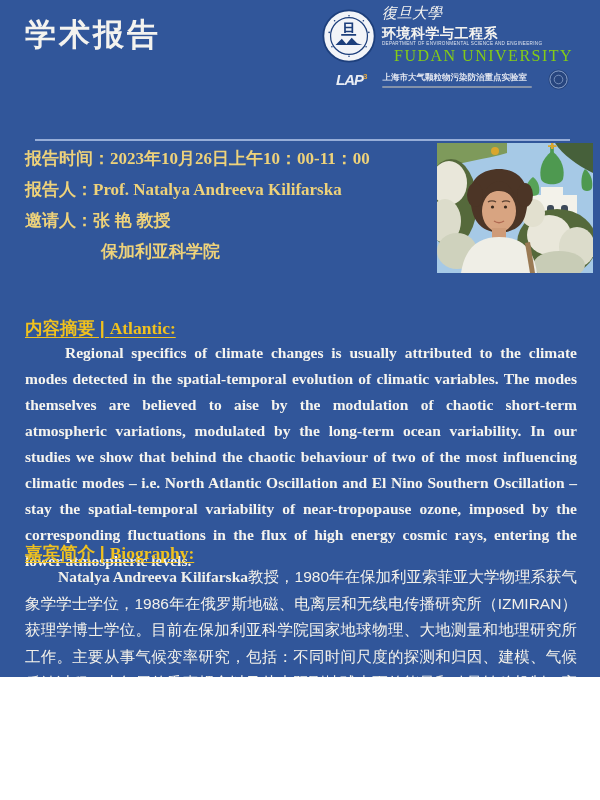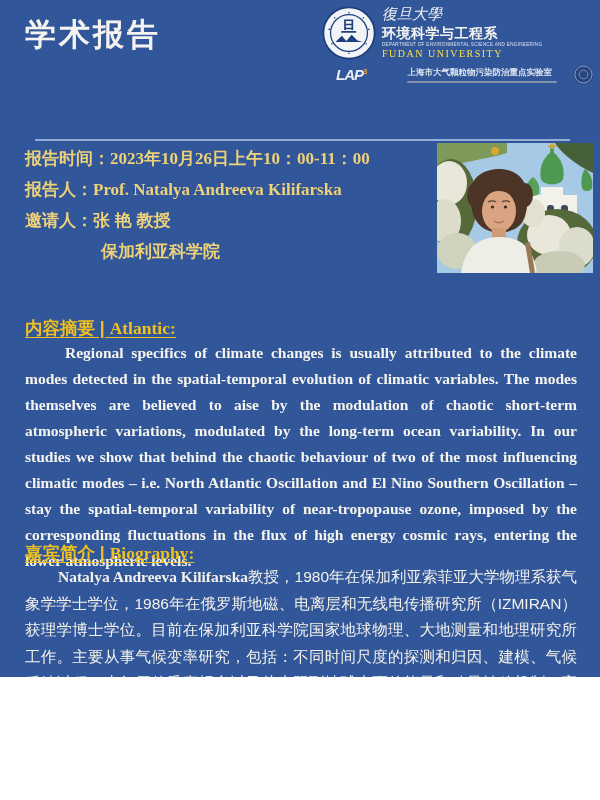--- a/index.html
+++ b/index.html
@@ -10,25 +10,25 @@
   .main-title{position:absolute;left:25px;top:14px;font-size:31px;font-weight:bold;
     color:#f4f3ef;letter-spacing:3px;}
   .logo-block{position:absolute;right:10px;top:6px;width:268px;}
   .logo-row1{display:flex;align-items:center;gap:6px;}
   .seal{width:54px;height:54px;flex:0 0 auto;}
   .dept-col{display:flex;flex-direction:column;line-height:1.05;}
   .script-line{display:flex;align-items:baseline;gap:4px;flex-direction:column;}
   .script-name{font-family:"DejaVu Serif",serif;font-style:italic;font-size:15px;color:#f4f3ef;}
   .dept-cn{font-size:14px;font-weight:bold;color:#f4f3ef;letter-spacing:.5px;}
   .dept-en{font-size:4.6px;color:#dfe4ef;letter-spacing:.3px;margin-top:2px;white-space:nowrap;}
-  .univ-en{font-family:"Liberation Serif",serif;font-size:10px;color:#fde047;letter-spacing:1.5px;margin-top:1px;}
+  .univ-en{font-family:"Liberation Serif",serif;font-size:16px;color:#84cc16;letter-spacing:1.5px;margin-top:1px;margin-left:12px;}
   .logo-row2{display:flex;align-items:center;gap:16px;margin-top:4px;margin-left:14px;}
   .lap-logo{font-weight:bold;font-style:italic;font-size:15px;color:#e9edf5;letter-spacing:-1px;}
   .lap-sup{font-size:8px;color:#e8a83c;vertical-align:super;font-style:normal;}
-  .lab-name-col{display:flex;flex-direction:column;margin-left:25px;}
+  .lab-name-col{display:flex;flex-direction:column;}
   .lab-name{font-size:8.5px;font-weight:bold;color:#dfe4ef;white-space:nowrap;}
   .lab-subtext-bar{height:2px;width:150px;background:rgba(235,220,190,.45);margin-top:2px;border-radius:1px;}
   .mini-seal{width:21px;height:21px;flex:0 0 auto;}
 
   
   .talk-title{position:absolute;top:80px;left:18px;width:564px;text-align:center;
     font-family:"Liberation Serif",serif;font-weight:bold;font-size:24.5px;line-height:1.22;
     color:#f0c11e;}
   .separator{position:absolute;top:139px;left:35px;width:535px;height:2px;background:#96add8;}
 

